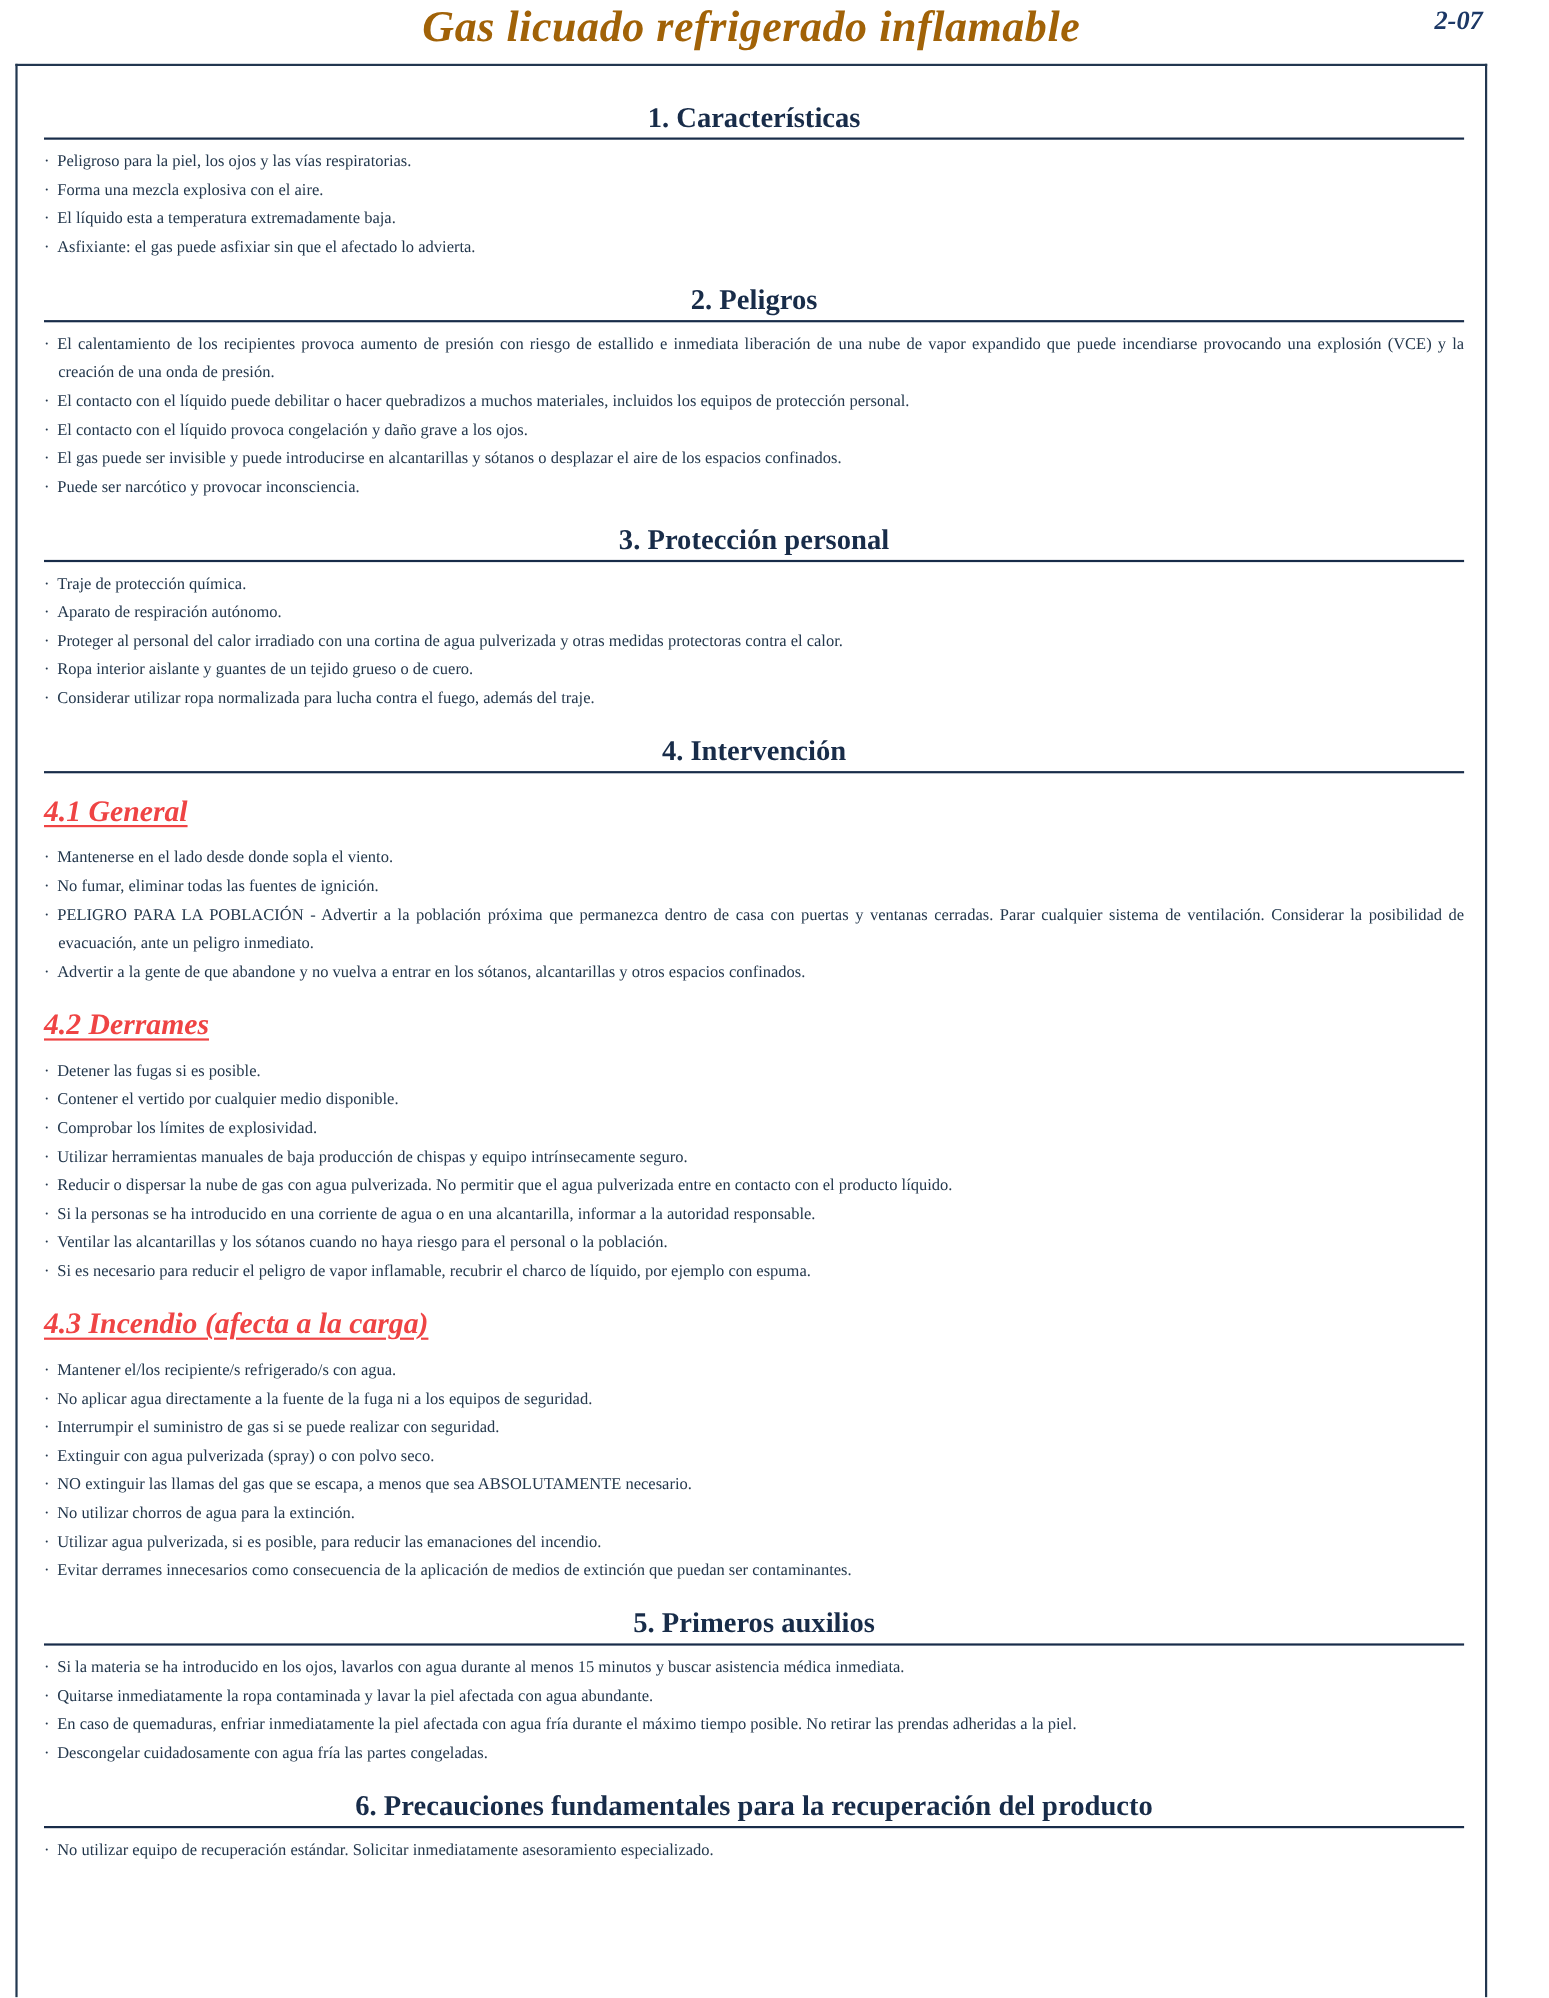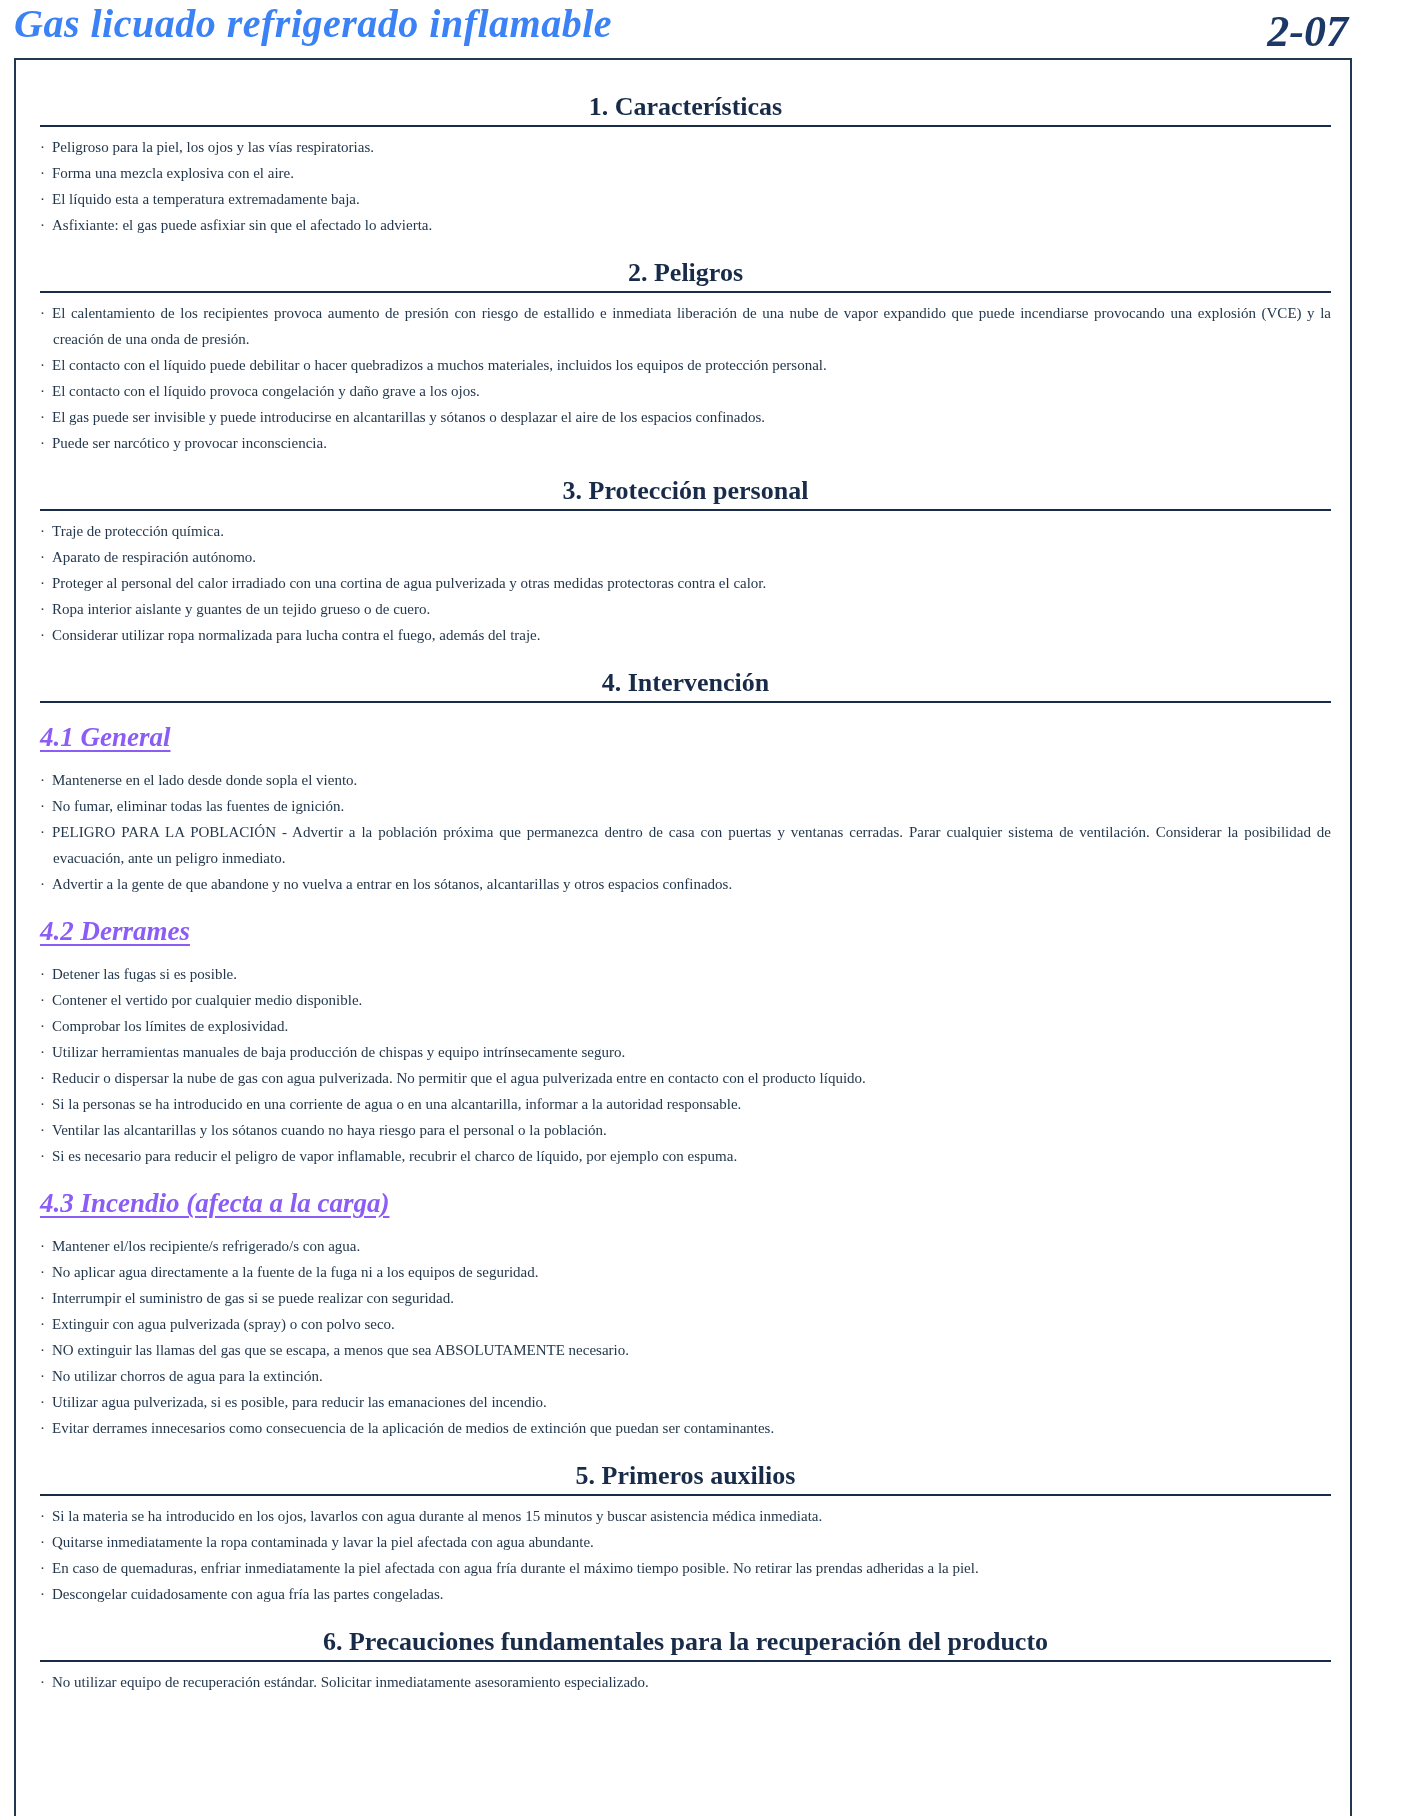--- a/index.html
+++ b/index.html
@@ -15,32 +15,32 @@
   
   #header {
     position: relative;
     width: 1338px;
     margin-left: 14px;
     height: 58px;
   }
   .page-title {
     position: absolute;
     left: 0; right: 0; top: 2px;
-    text-align: left;
+    text-align: center;
     font-size: 40px;
     line-height: 44px;
     font-weight: bold;
     font-style: italic;
-    color: #3b82f6;
+    color: #a16207;
     letter-spacing: 0.5px;
   }
   .page-code {
     position: absolute;
     right: 4px; top: 6px;
-    font-size: 44px;
+    font-size: 24px;
     font-weight: bold;
     font-style: italic;
     color: #1c3866;
   }
   
   #content-box {
     box-sizing: border-box;
     margin-left: 14px;
     width: 1338px;
     height: 1758px;
@@ -65,21 +65,21 @@
     border-top: 2px solid #182c49;
     height: 0;
     margin: 3px 0 7px 0;
   }
   .sub-head {
     margin: 18px 0 14px 0;
     font-size: 27px;
     line-height: 32px;
     font-weight: bold;
     font-style: italic;
-    color: #8b5cf6;
+    color: #ef4444;
     text-decoration: underline;
     text-decoration-thickness: 2px;
     text-underline-offset: 4px;
   }
   .bullet {
     margin: 0;
     padding-left: 13px;
     text-indent: -13px;
     font-size: 15px;
     line-height: 26px;

